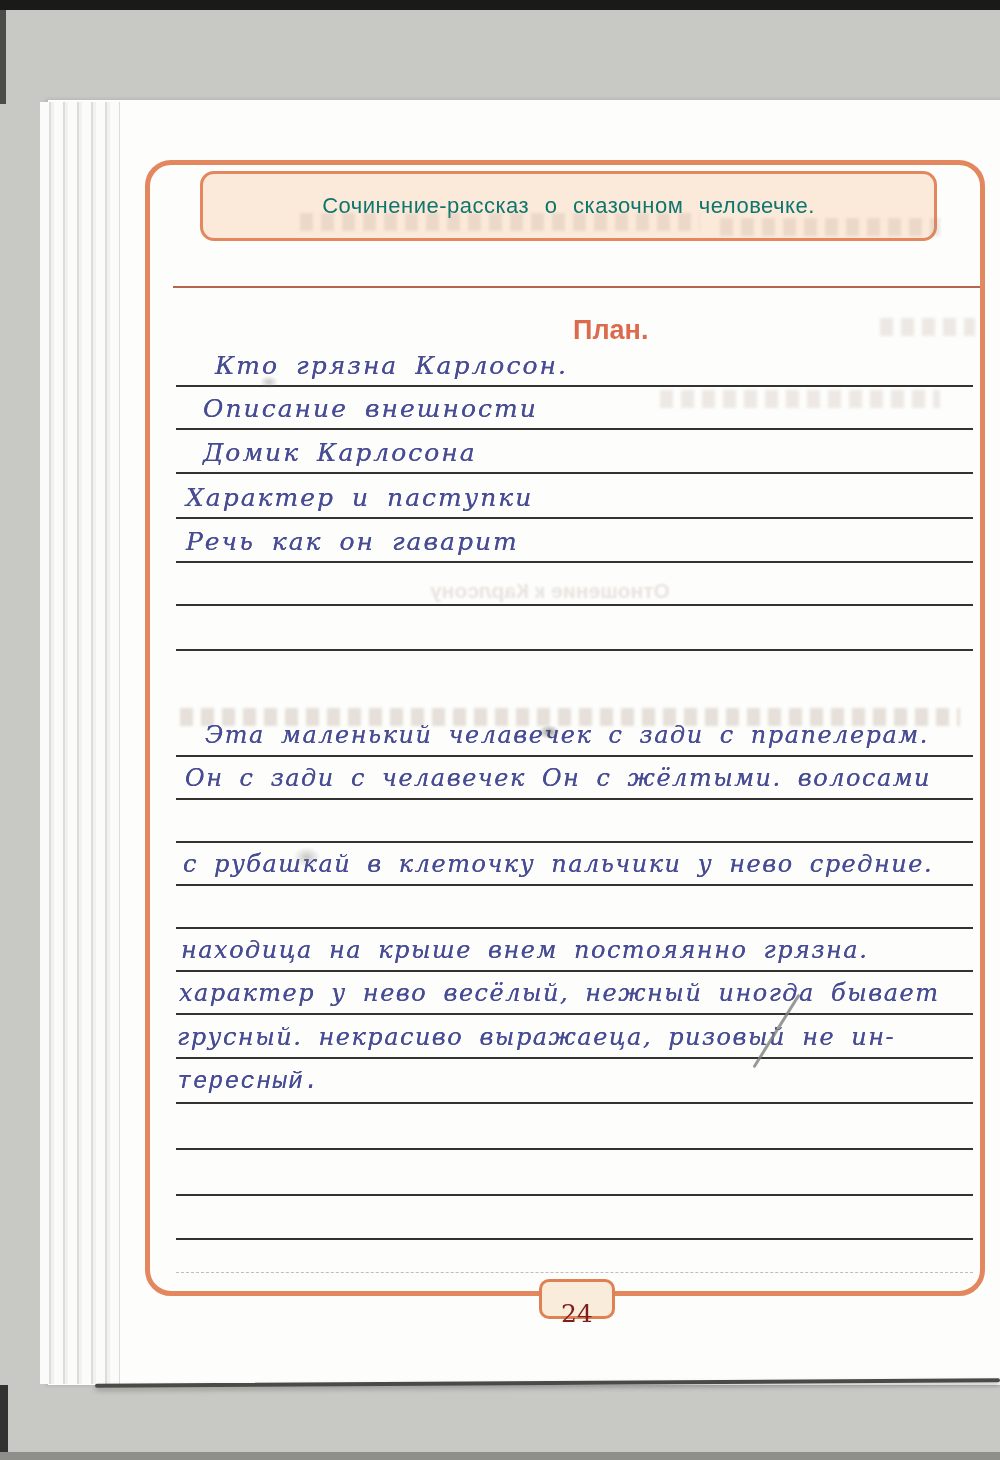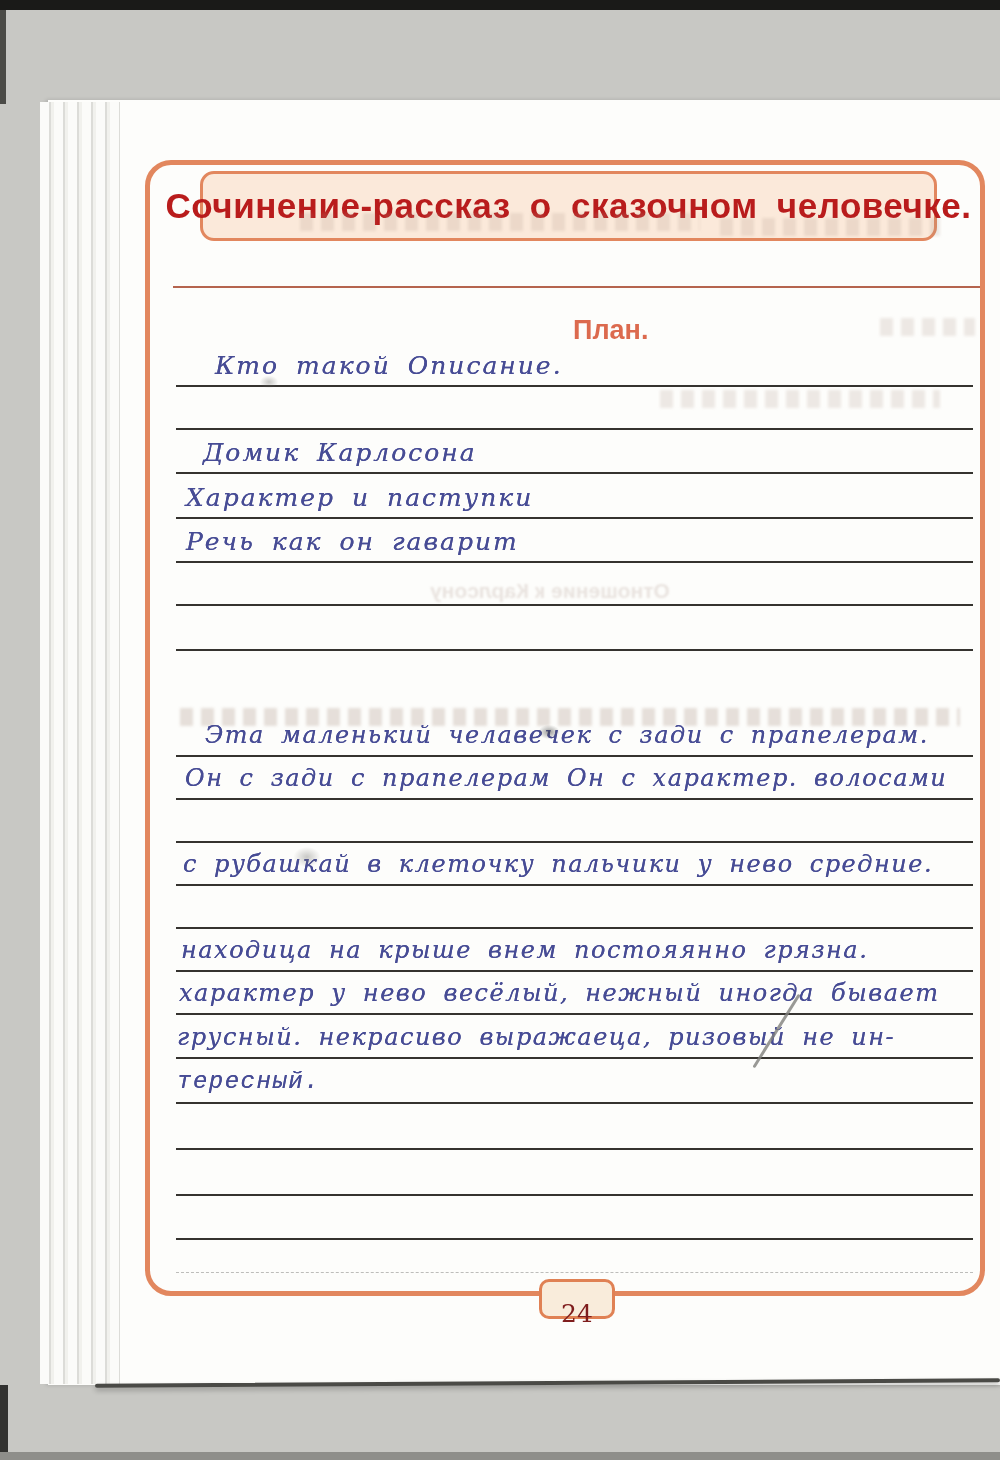--- a/index.html
+++ b/index.html
@@ -16,21 +16,21 @@
          background:repeating-linear-gradient(90deg,#fbfbf9 0 9px,#dcdcd8 9px 11px,#f1f1ed 11px 14px);}
   .page-bottom-edge{position:absolute;left:95px;top:1381px;width:905px;height:4px;
          background:#4a4a46;border-radius:2px;transform:rotate(-0.35deg);
          box-shadow:0 3px 5px rgba(0,0,0,.25);}
 
   .frame{position:absolute;left:145px;top:160px;width:830px;height:1126px;
          border:5px solid #e2875e;border-radius:26px;}
   .title-box{position:absolute;left:200px;top:171px;width:731px;height:64px;
          background:#fbe9da;border:3px solid #e2875e;border-radius:14px;
          display:flex;align-items:center;justify-content:center;}
-  .title-box span{font-size:35px;font-weight:bold;color:#b91c1c;
+  .title-box span{font-size:22px;font-weight:normal;color:#0f766e;
          letter-spacing:.5px;word-spacing:9px;white-space:nowrap;}
   .separator{position:absolute;left:173px;top:286px;width:807px;height:2px;
          background:#a8492f;opacity:.85;}
   .plan-heading{position:absolute;left:533px;top:315px;font-size:27px;font-weight:bold;
          color:#dc6a4e;margin-left:40px;}
 
   .rule{position:absolute;left:176px;width:797px;height:0;border-top:2px solid #35332f;}
   .rule-faint{position:absolute;left:176px;width:797px;height:0;
          border-top:1px dashed rgba(110,110,106,.45);}
 
@@ -100,27 +100,28 @@
   <div class="rule" style="top:927px;"></div>
   <div class="rule" style="top:970px;"></div>
   <div class="rule" style="top:1013px;"></div>
   <div class="rule" style="top:1057px;"></div>
   <div class="rule" style="top:1102px;"></div>
   <div class="rule" style="top:1148px;"></div>
   <div class="rule" style="top:1194px;"></div>
   <div class="rule" style="top:1238px;"></div>
   <div class="rule-faint" style="top:1272px;"></div>
 
-  <div class="hw" style="left:215px;top:351px;">Кто  такой Описание.</div>
+  <div class="hw" style="left:215px;top:351px;">Кто  грязна Карлосон.</div>
+  <div class="hw" style="left:203px;top:394px;">Описание внешности</div>
   <div class="hw" style="left:203px;top:438px;">Домик Карлосона</div>
   <div class="hw" style="left:186px;top:483px;">Характер и паступки</div>
   <div class="hw" style="left:186px;top:527px;">Речь как он гаварит</div>
 
   <div class="hw sm" style="left:205px;top:721px;">Эта маленький челавечек с зади с прапелерам.</div>
-  <div class="hw sm" style="left:185px;top:764px;">Он с зади с прапелерам  Он с характер. волосами</div>
+  <div class="hw sm" style="left:185px;top:764px;">Он с зади с челавечек  Он с жёлтыми. волосами</div>
   <div class="hw sm" style="left:183px;top:850px;">с рубашкай в клеточку   пальчики у нево средние.</div>
   <div class="hw sm" style="left:179px;top:979px;">характер у нево весёлый, нежный иногда бывает</div>
   <div class="hw sm" style="left:181px;top:936px;">находица на крыше  внем постояянно грязна.</div>
   <div class="hw sm" style="left:177px;top:1023px;"><span>грусный.  некрасиво выражаеца, </span><span>ризовый</span><span> не ин-</span></div>
   <div class="hw sm" style="left:177px;top:1068px;font-family:Liberation Mono, monospace;">тересный.</div>
 
   <div class="slash"></div>
 
   <div class="smudge" style="left:534px;top:722px;width:30px;height:20px;"></div>
   <div class="smudge light" style="left:288px;top:843px;width:38px;height:28px;"></div>

